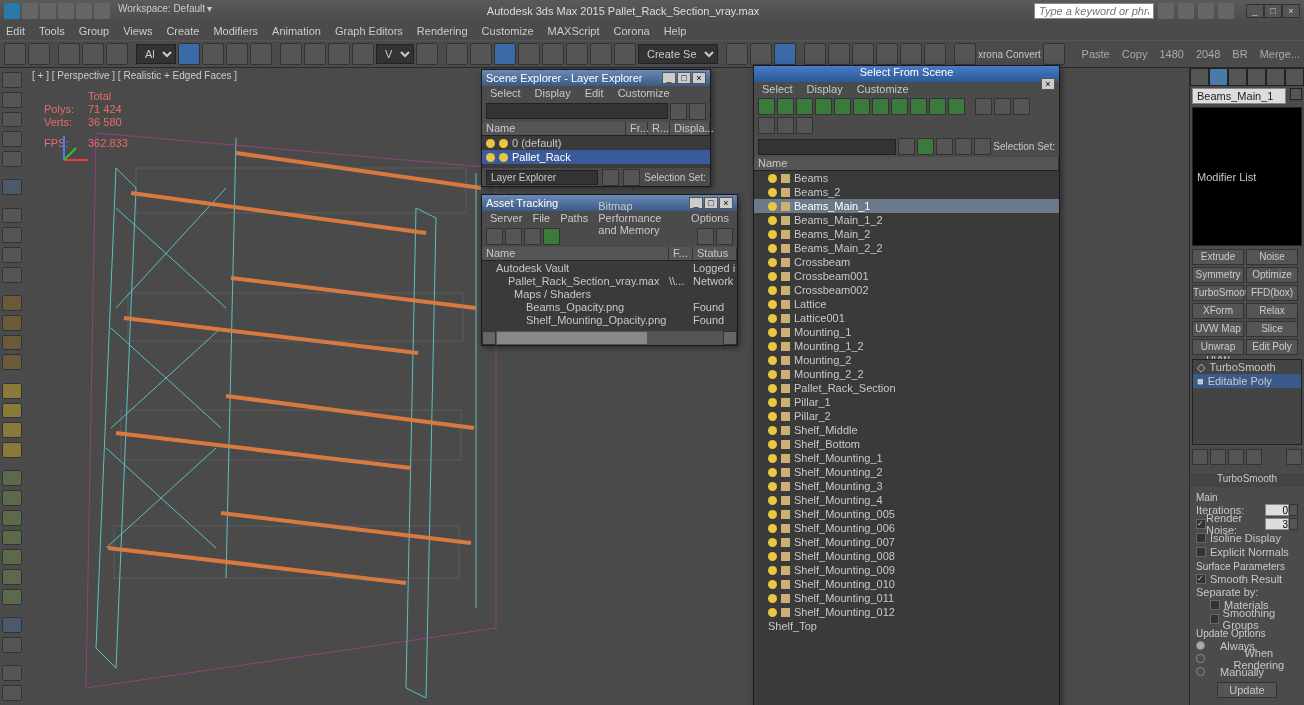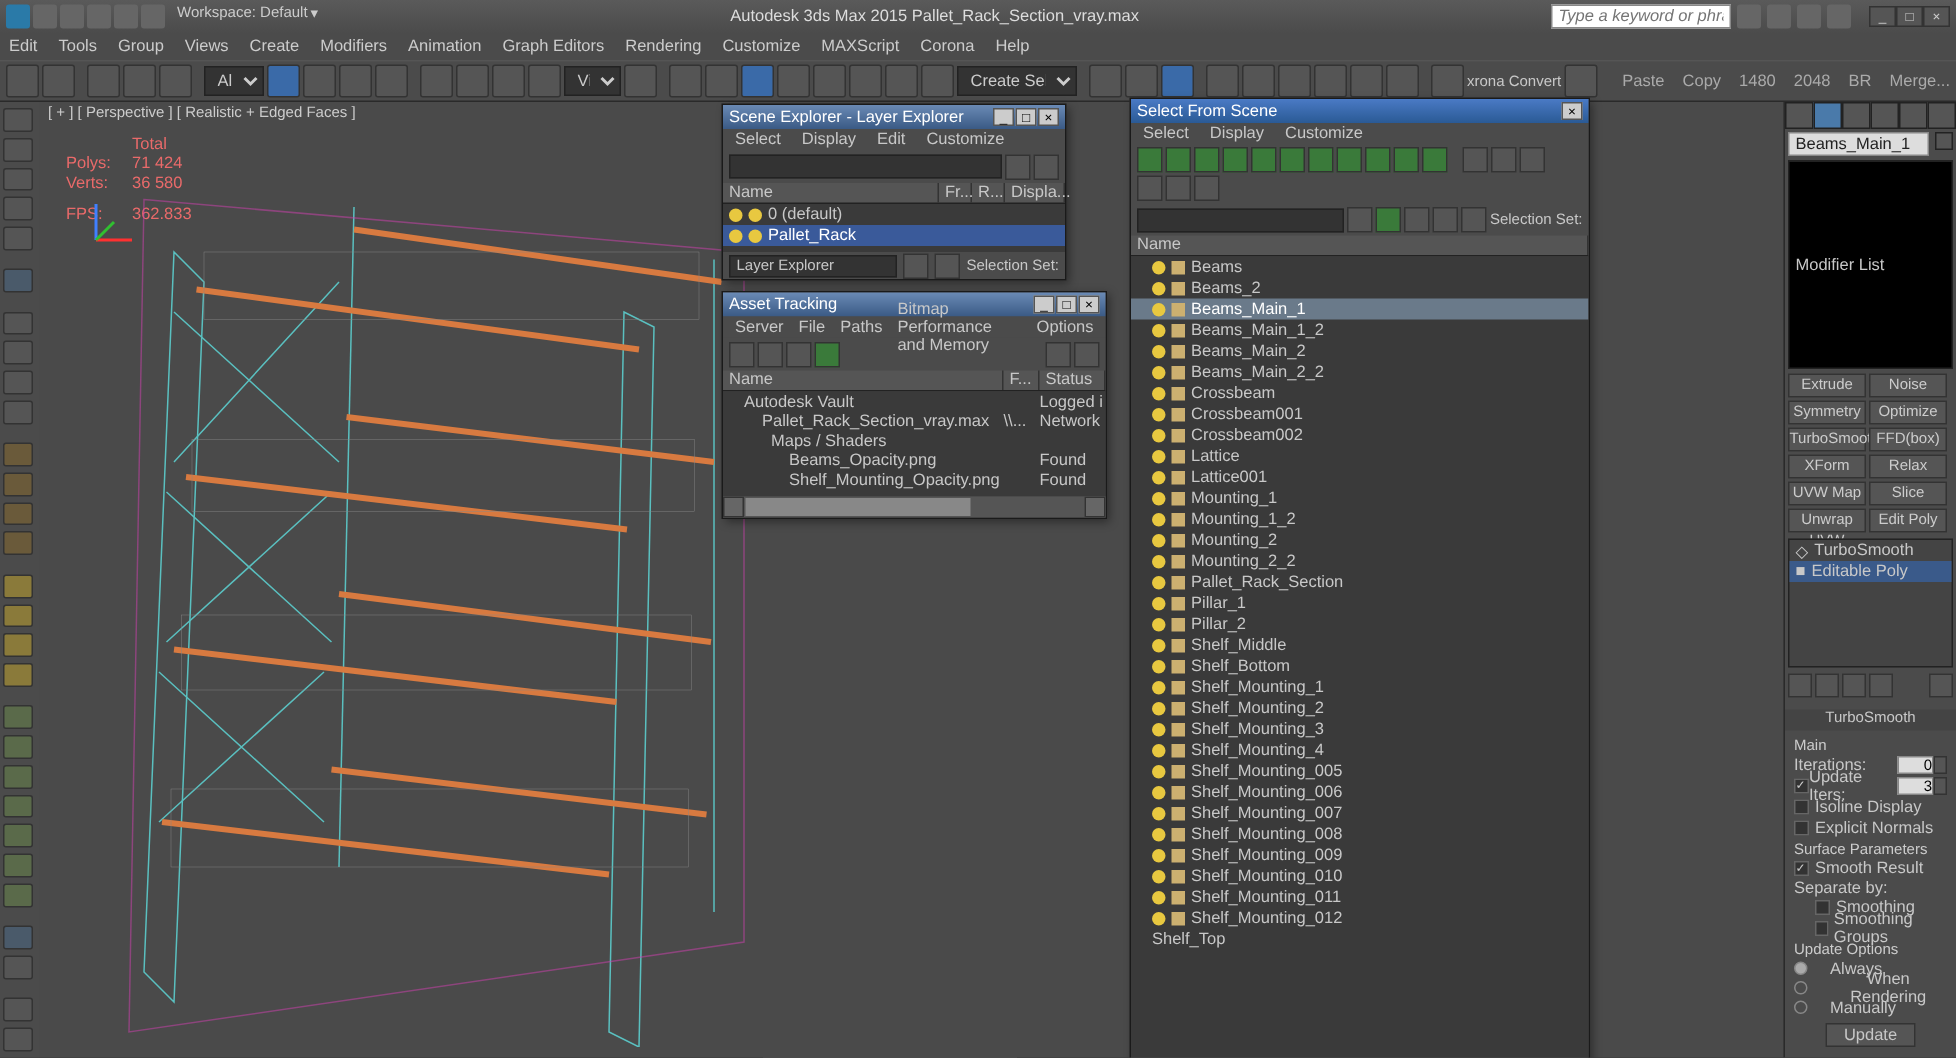--- a/index.html
+++ b/index.html
@@ -110,21 +110,21 @@
 .at-row { height:13px; display:flex; align-items:center; font-size:10px; }
 .at-row .n { flex:1; padding-left:4px; white-space:nowrap; overflow:hidden; }
 .at-row .f { width:24px; }
 .at-row .s { width:44px; }
 .at-scroll { height:14px; background:#555; display:flex; }
 .at-scroll .thumb { width:150px; height:12px; background:#888; margin:1px; }
 .at-scroll .abtn { width:14px; background:#666; border:1px solid #333; }
 
 
 #select-scene { left:753px; top:65px; width:307px; }
-#select-scene .panel-title { background:linear-gradient(#4a7ac5,#2a5a95); }
+#select-scene .panel-title { background:linear-gradient(#4a7ac5,#2a5a95);flex-direction:column; }
 #select-scene .panel-toolbar { flex-wrap:wrap; height:auto; padding:2px 4px; }
 #select-scene .panel-toolbar.t2 { }
 #select-scene .listbody { height:548px; }
 #select-scene .listrow { padding-left:14px; }
 #select-scene .listrow.sel { background:#6a7a8a; }
 .ss-footer { height:28px; display:flex; justify-content:flex-end; align-items:center; gap:8px; padding:0 10px; }
 .ss-btn { width:56px; height:18px; background:#555; border:1px solid #333; text-align:center; line-height:16px; }
 
 </style>
 </head>
@@ -364,41 +364,41 @@
     <div class="cp-subhead">Main</div>
     <div class="cp-spinner">
         <span style="flex:1;">Iterations:</span>
         <input value="0" style="">
         <span class="cp-spinbtn"></span>
       </div>
     <div class="cp-spinner">
         <span class="cp-check">
           <span class="box on"></span>
         </span>
-        <span style="flex:1;">Update Iters:</span>
+        <span style="flex:1;">Render Noise:</span>
         <input value="3" style="">
         <span class="cp-spinbtn"></span>
       </div>
     <div class="cp-check">
         <span class="box"></span>
         <span>Isoline Display</span>
       </div>
     <div class="cp-check">
         <span class="box"></span>
         <span>Explicit Normals</span>
       </div>
     <div class="cp-subhead">Surface Parameters</div>
     <div class="cp-check">
         <span class="box on"></span>
         <span>Smooth Result</span>
       </div>
     <div>Separate by:</div>
     <div class="cp-check" style="padding-left:14px;">
         <span class="box"></span>
-        <span>Smoothing</span>
+        <span>Materials</span>
       </div>
     <div class="cp-check" style="padding-left:14px;">
         <span class="box"></span>
         <span>Smoothing Groups</span>
       </div>
     <div class="cp-subhead">Update Options</div>
     <div class="cp-radio">
         <span class="dot on"></span>
         <span>Always</span>
       </div>

